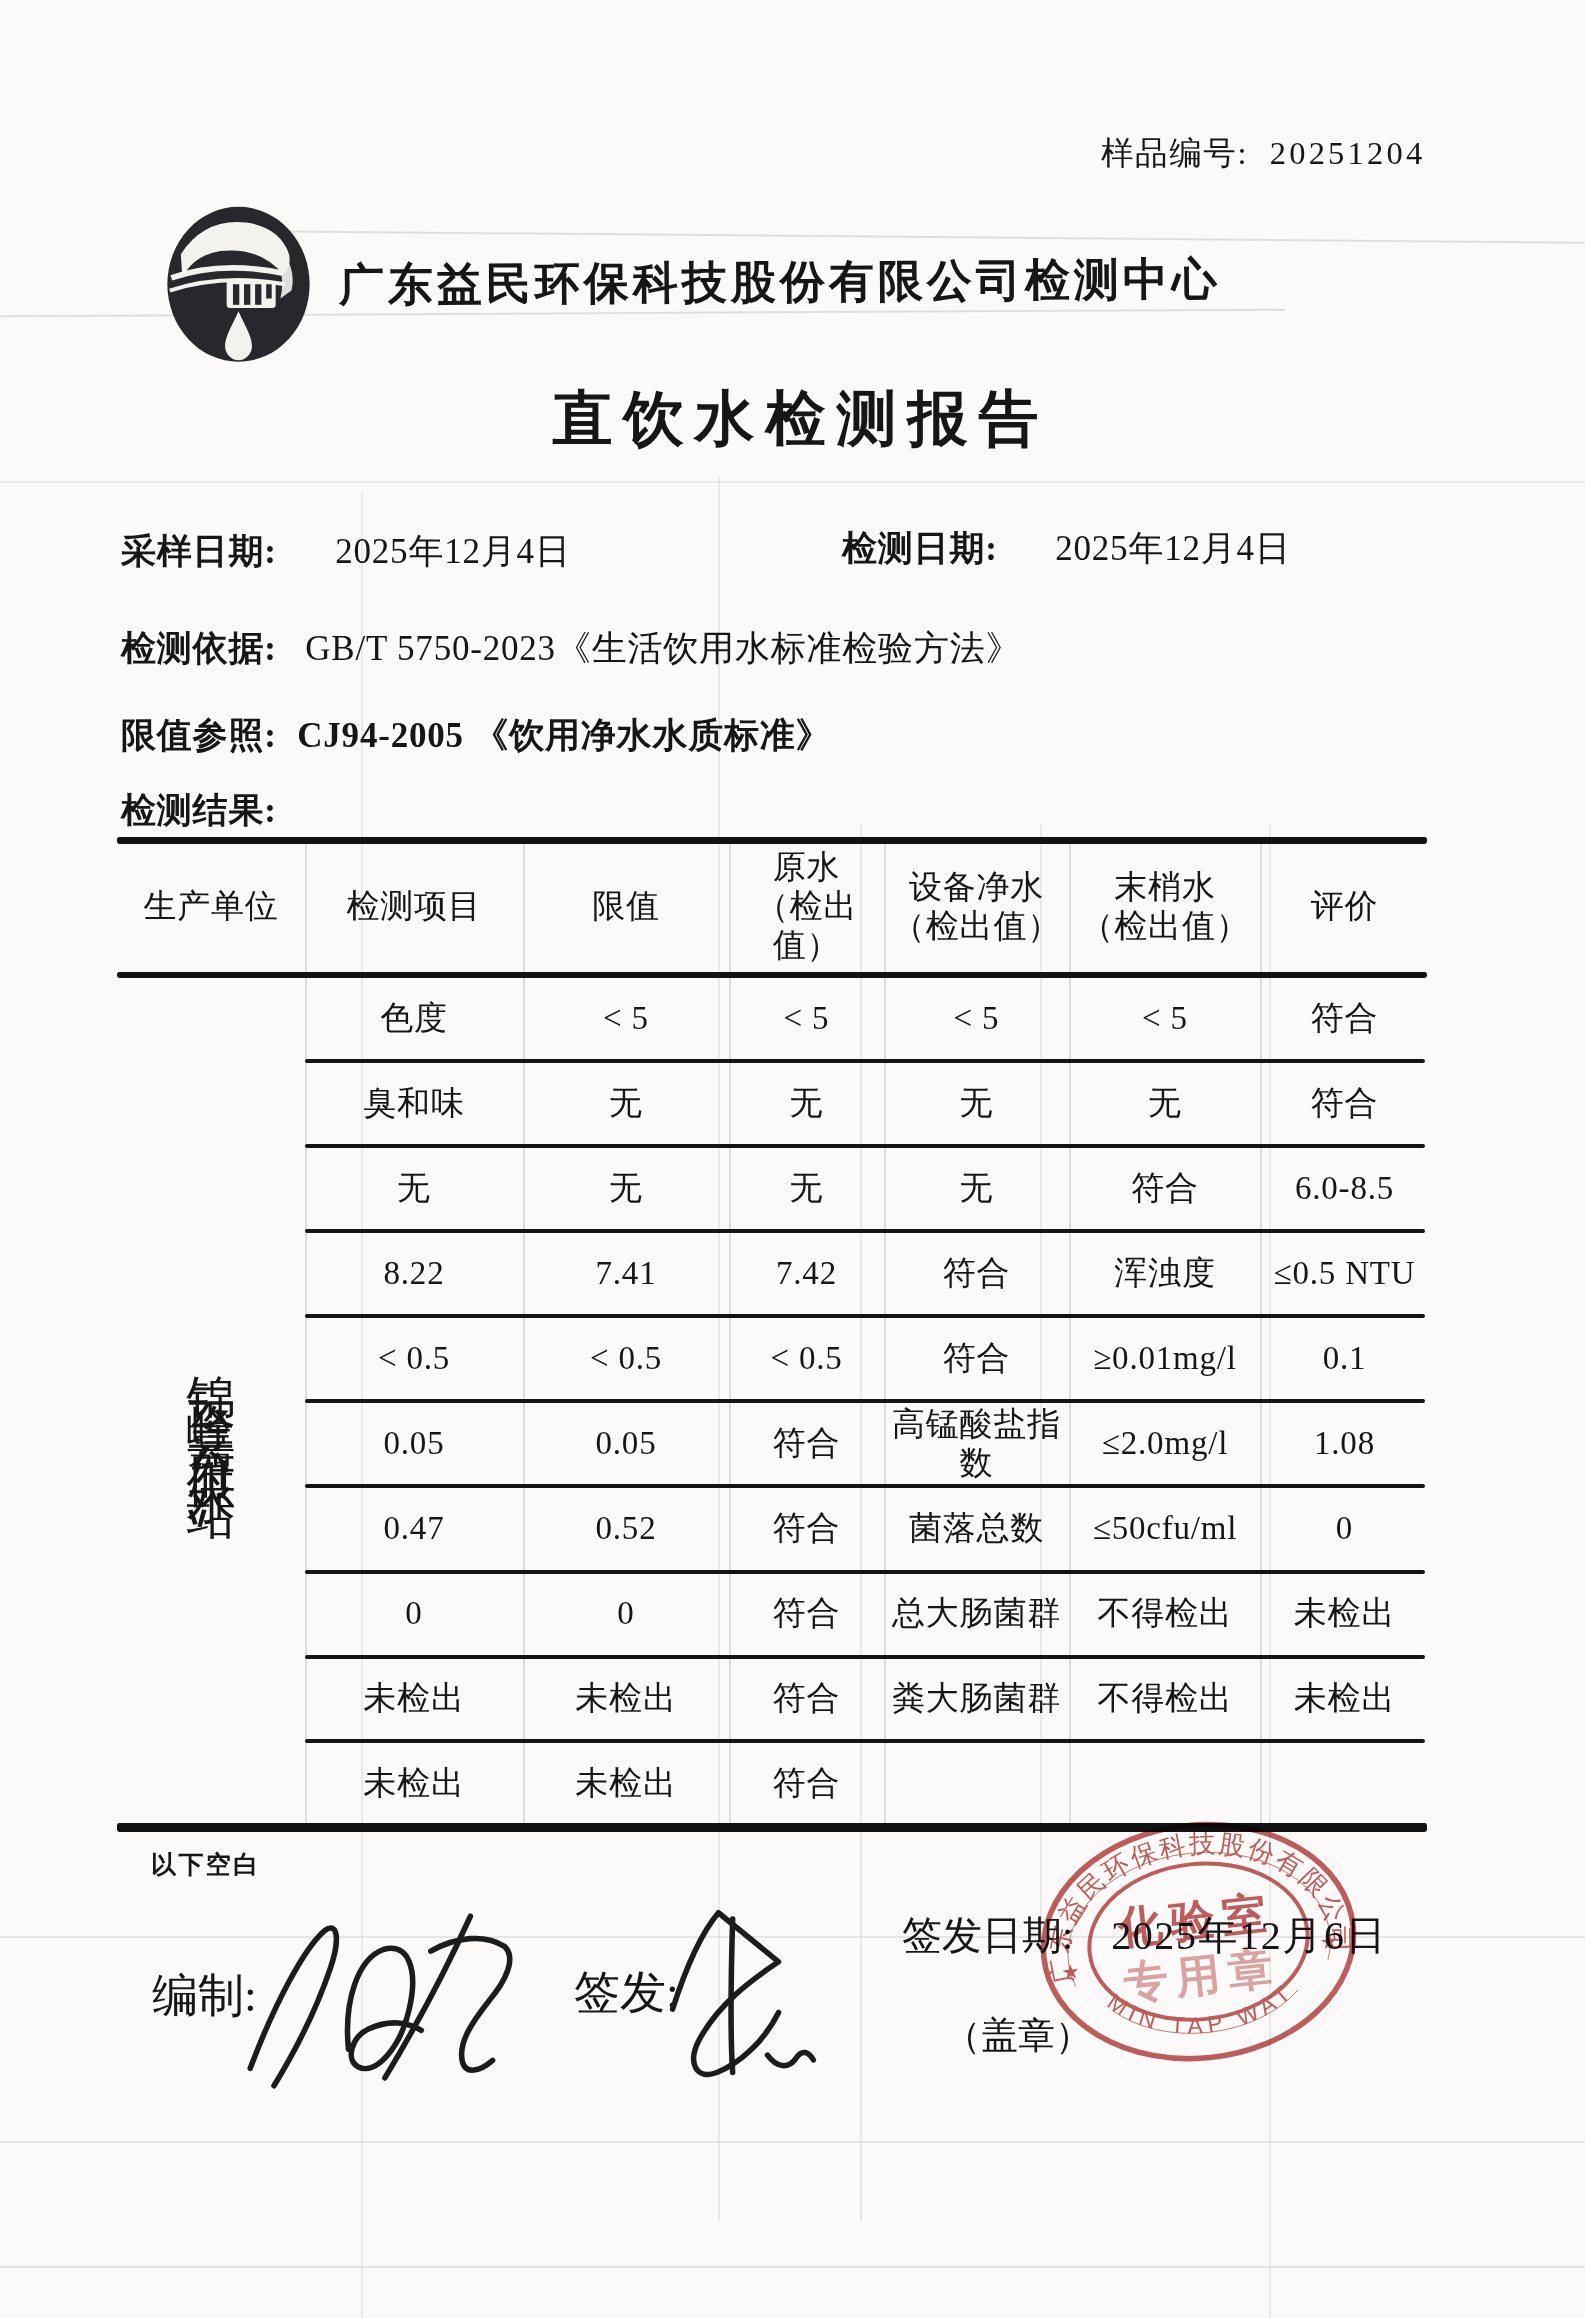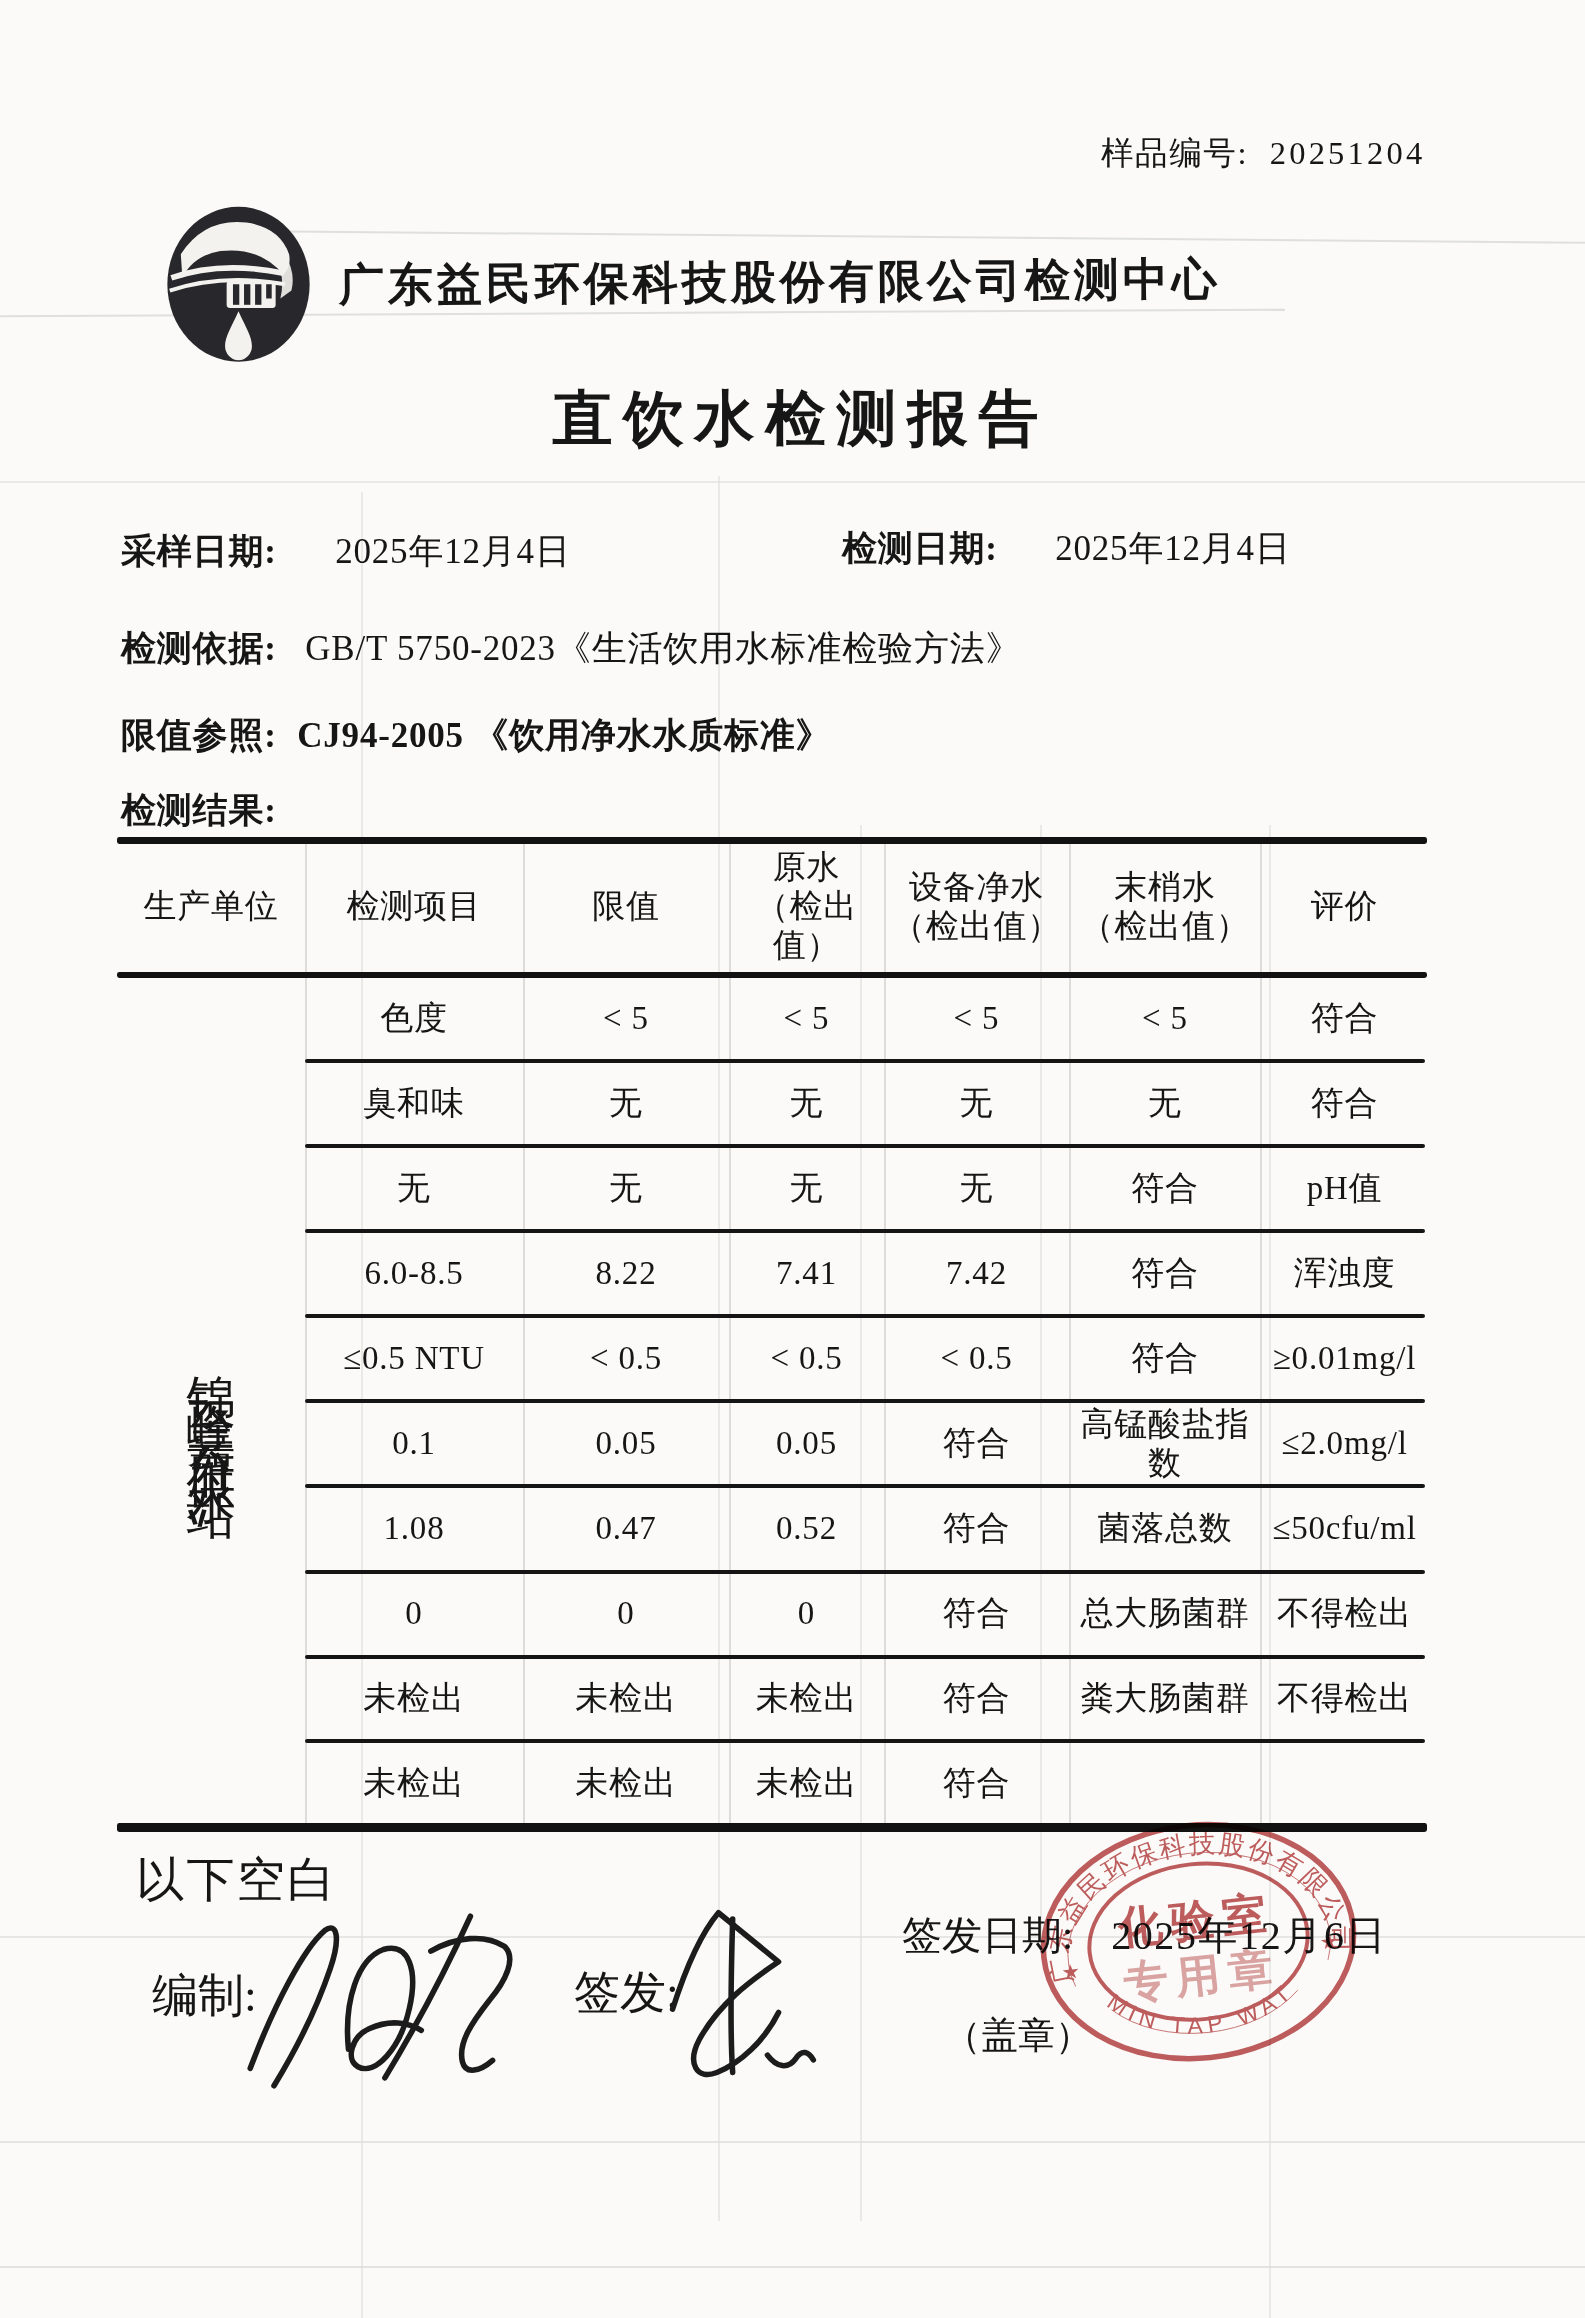--- a/index.html
+++ b/index.html
@@ -57,21 +57,21 @@
     display:flex;align-items:center;justify-content:center;
   }
   .producer-text{
     writing-mode:vertical-rl;text-orientation:upright;
     font-size:49px;letter-spacing:14.3px;font-weight:500;
   }
   .bline{position:absolute;background:#121212;border-radius:2.4px;}
   .rowsep{position:absolute;left:188px;right:1.6px;height:4px;background:#151515;border-radius:2.4px;}
   .colline{position:absolute;top:0;bottom:8px;width:1.6px;background:#d6d5d0;opacity:.8;}
 
-  .below-blank{position:absolute;left:136px;top:1848px;font-size:48px;font-weight:400;letter-spacing:2.4px;}
+  .below-blank{position:absolute;left:151px;top:1848px;font-size:25px;font-weight:700;letter-spacing:2.4px;}
 
   .foot-label{position:absolute;font-size:46px;font-weight:500;white-space:nowrap;}
   .sig{position:absolute;}
   .issue-date-line{position:absolute;left:902px;top:1908px;font-size:40px;font-weight:400;white-space:nowrap;z-index:2;}
   .issue-date-line .val{margin-left:38px;letter-spacing:1.6px;}
   .seal-note{position:absolute;left:944px;top:2011px;font-size:37px;font-weight:500;z-index:2;}
 
   .stamp{position:absolute;left:1032px;top:1813px;z-index:3;mix-blend-mode:multiply;opacity:.82;}
 </style>
 </head>
@@ -172,21 +172,20 @@
       <div class="cell">无</div>
       <div class="cell">无</div>
       <div class="cell">符合</div>
 
       <div class="cell">无</div>
       <div class="cell">无</div>
       <div class="cell">无</div>
       <div class="cell">无</div>
       <div class="cell">符合</div>
 
-      <div class="cell">pH值</div>
       <div class="cell">6.0-8.5</div>
       <div class="cell">8.22</div>
       <div class="cell">7.41</div>
       <div class="cell">7.42</div>
       <div class="cell">符合</div>
 
       <div class="cell">浑浊度</div>
       <div class="cell">≤0.5 NTU</div>
       <div class="cell">&lt; 0.5</div>
       <div class="cell">&lt; 0.5</div>

